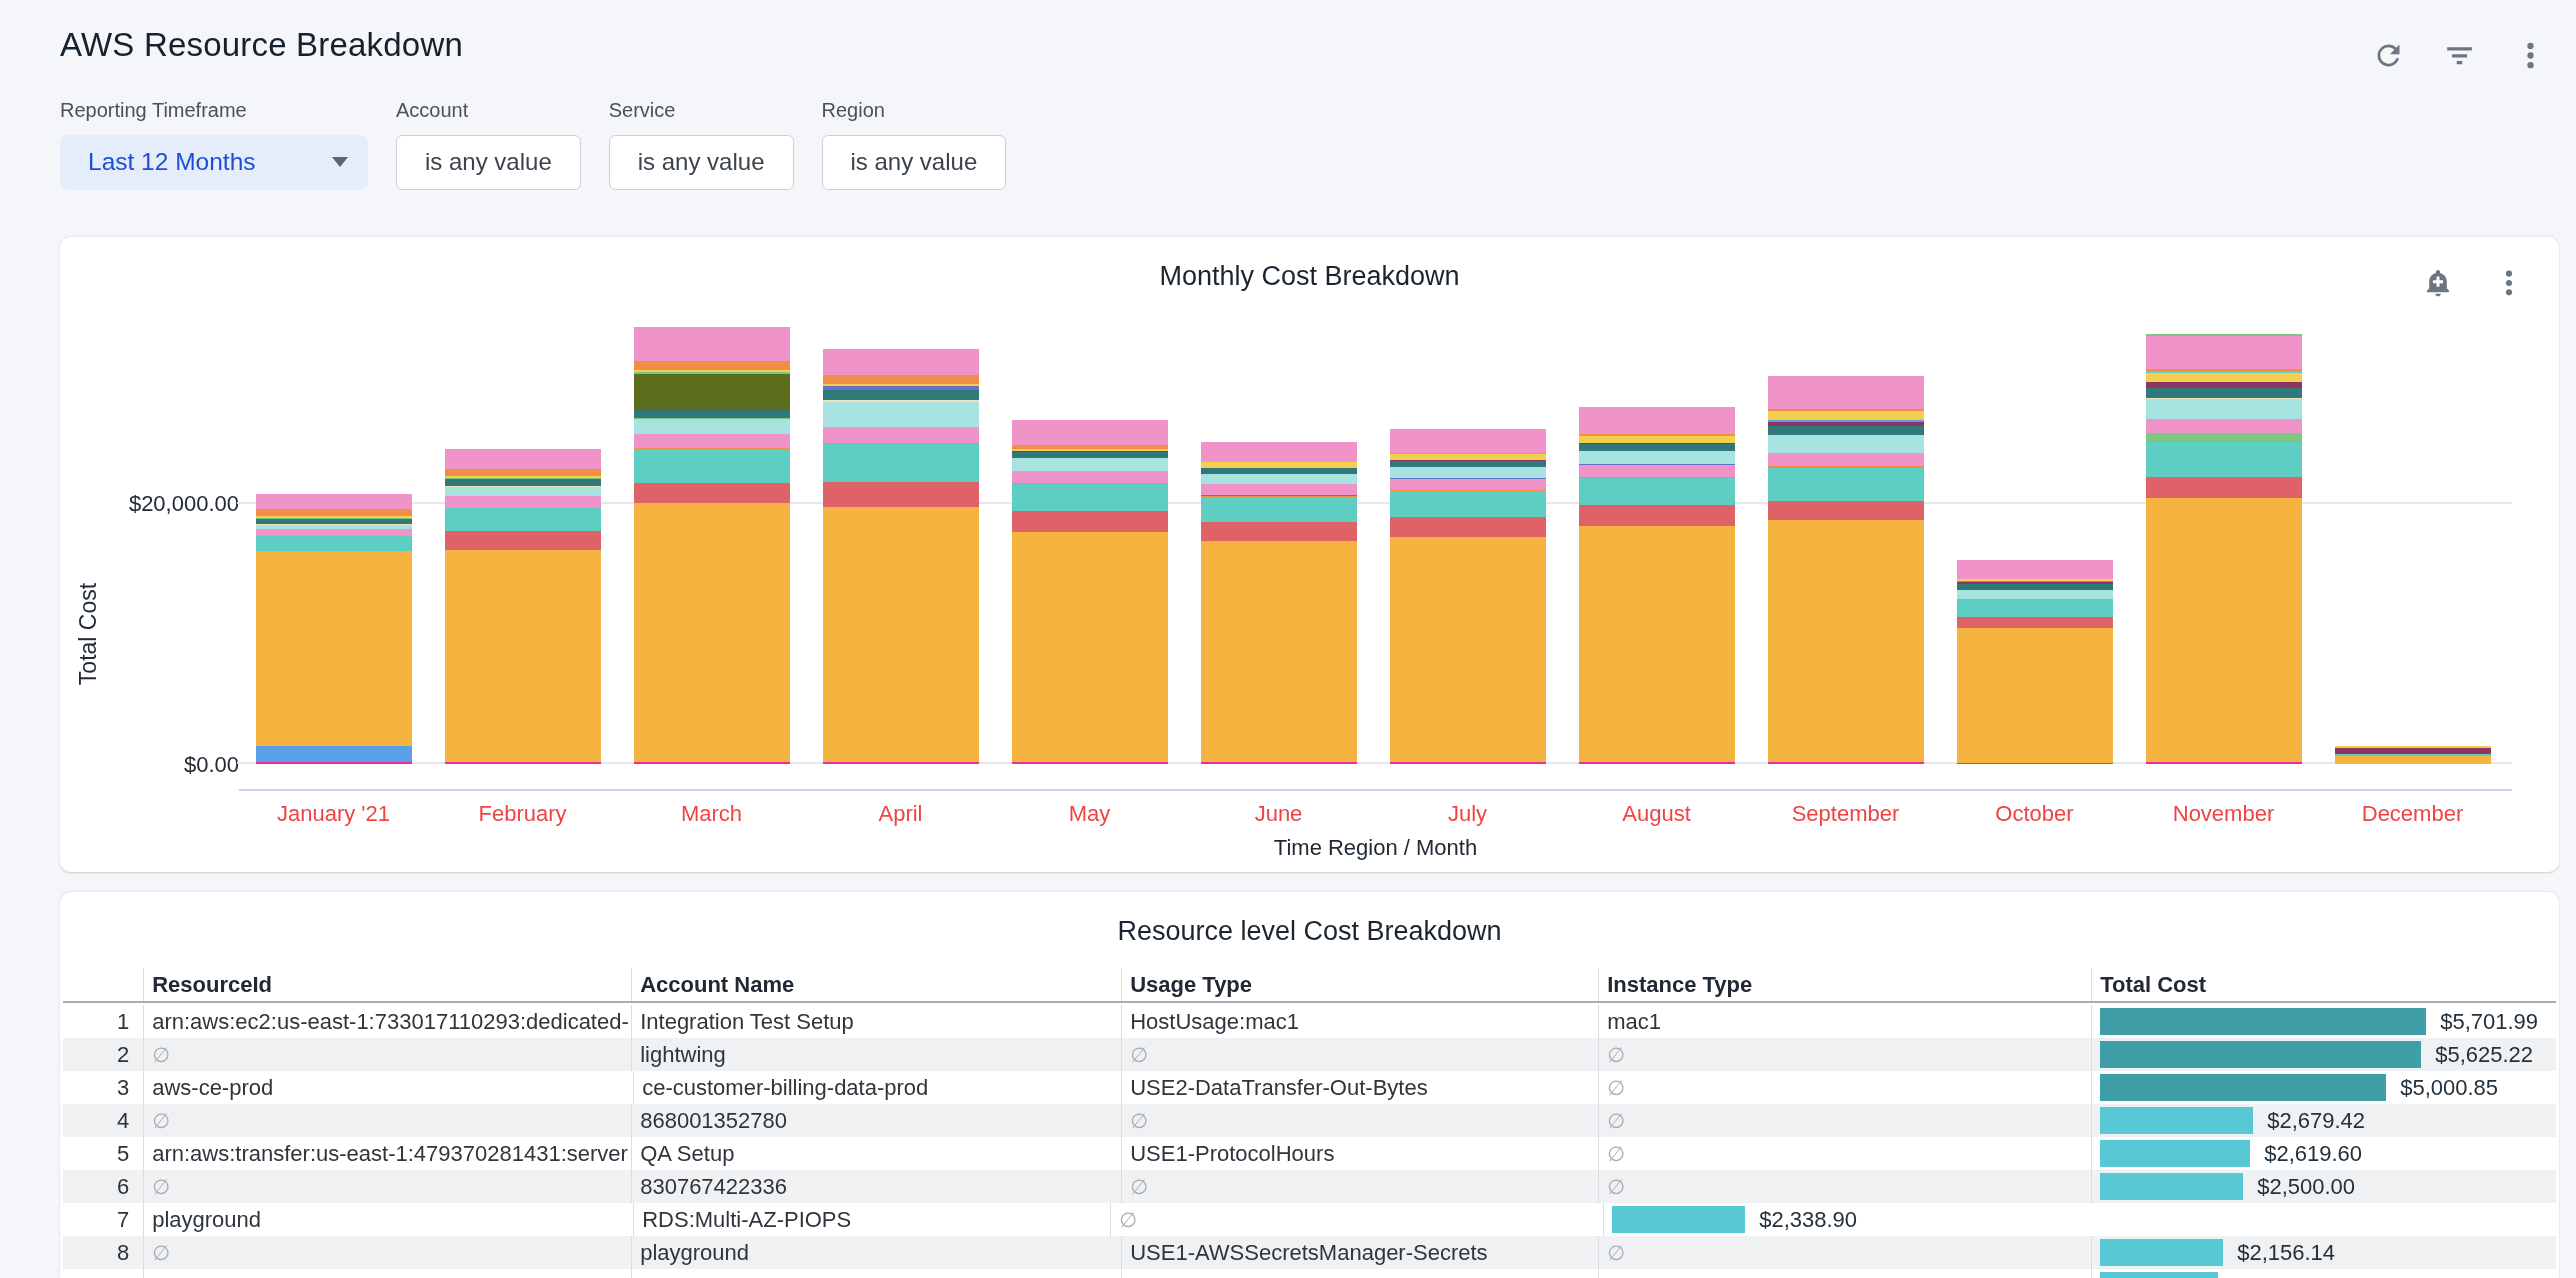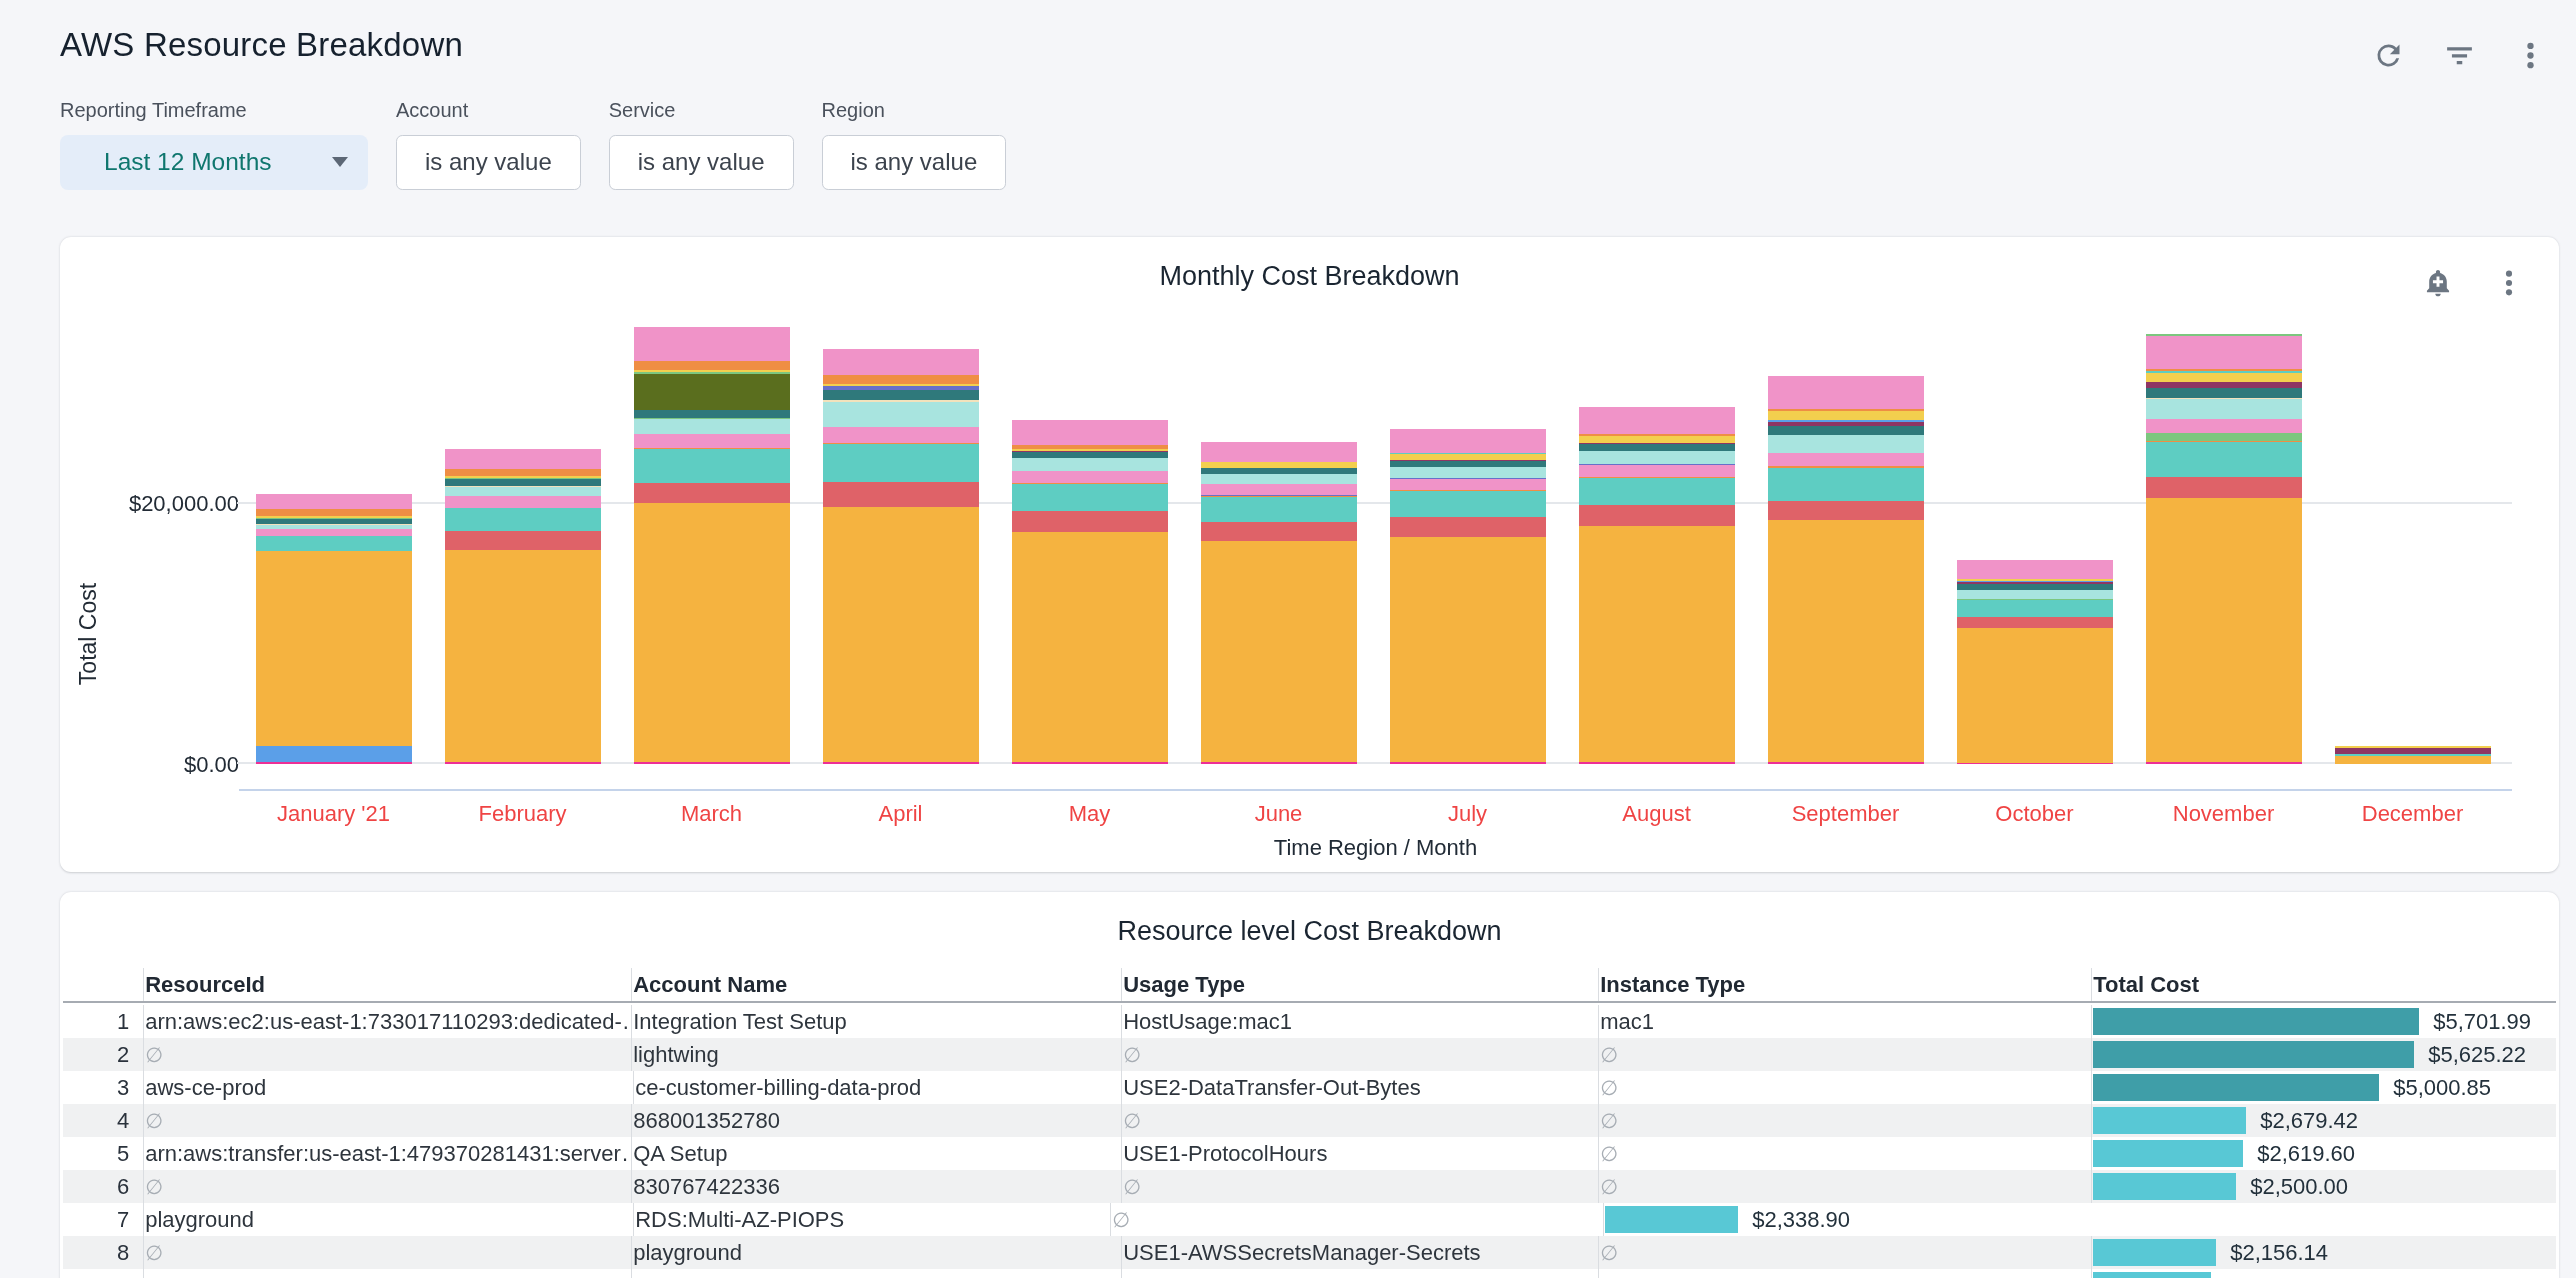--- a/index.html
+++ b/index.html
@@ -16,21 +16,21 @@
   .header-actions { position:absolute; right:0; top:19px; display:flex; gap:27px; }
   .icon-btn { width:44px; height:44px; display:flex; align-items:center; justify-content:center;
               border:none; background:transparent; cursor:pointer; border-radius:50%; }
   .icon-btn svg { fill:#6C7682; }
   
   .filters { position:absolute; left:60px; top:99px; display:flex; gap:28px; }
   .filter-group .f-label { display:block; font-size:20px; color:#4A515C; margin-bottom:12.6px; }
   .pill { height:55px; width:308px; background:#E4EDF9; border-radius:8px; border:none;
           display:flex; align-items:center; justify-content:space-between;
           padding:0 20.5px 0 28px; cursor:pointer; }
-  .pill .pill-value { font-size:24.5px; color:#0f766e;margin-left:16px; }
+  .pill .pill-value { font-size:24.5px; color:#1d4ed8; }
   .caret { width:0; height:0; border-left:8.7px solid transparent; border-right:8.7px solid transparent;
            border-top:10.3px solid #5C6776; }
   .any-btn { height:55px; background:#FFFFFF; border:1.6px solid #C9CED6; border-radius:6.3px;
              font-size:24px; color:#3C434D; padding:0 28px; display:flex; align-items:center;
              cursor:pointer; font-family:inherit; }
   
   .card { position:absolute; background:#FFFFFF; border-radius:11px;
           box-shadow:0 0.8px 2.4px rgba(50,60,70,.14), 0 0.8px 1.6px rgba(50,60,70,.08); }
   #chart-card { left:60px; top:237px; width:2499px; height:635px; }
   #table-card { left:60px; top:892px; width:2499px; height:588px; overflow:hidden; }
@@ -55,21 +55,21 @@
   .xlabels span { width:189px; text-align:center; font-size:22px; color:#ef4444; }
   .xtitle { position:absolute; left:179px; top:598px; width:2273px; text-align:center;
             font-size:22px; color:#212B36; }
   
   .t-head { position:absolute; top:76px; left:3.2px; right:3.2px; height:35px;
             border-bottom:2.4px solid #A6ABB2; display:flex; align-items:center;
             font-weight:bold; font-size:22px; color:#212933; }
   .t-body { position:absolute; top:113px; left:3.2px; right:3.2px; }
   .t-row { display:flex; height:33px; align-items:center; font-size:22px; color:#2E353D; }
   .t-row.even { background:#F0F1F2; }
-  .tc { height:100%; display:flex; align-items:center; padding-left:1px; overflow:hidden; white-space:nowrap; }
+  .tc { height:100%; display:flex; align-items:center; padding-left:8px; overflow:hidden; white-space:nowrap; }
   .c-num   { width:80px; justify-content:flex-end; padding-right:14px; padding-left:0; color:#2A323C; }
   .c-rid   { width:488px; }
   .c-acct  { width:490px; }
   .c-usage { width:477px; }
   .c-inst  { width:493px; }
   .c-cost  { flex:1; }
   .t-head .tc { font-weight:bold; }
   .c-rid, .c-acct, .c-usage, .c-inst, .c-cost { border-left:1.6px solid #DADDE1; }
   .null-val { color:#A7ADB4; font-size:20.5px; }
   .cost-bar { height:27px; flex:none; }

